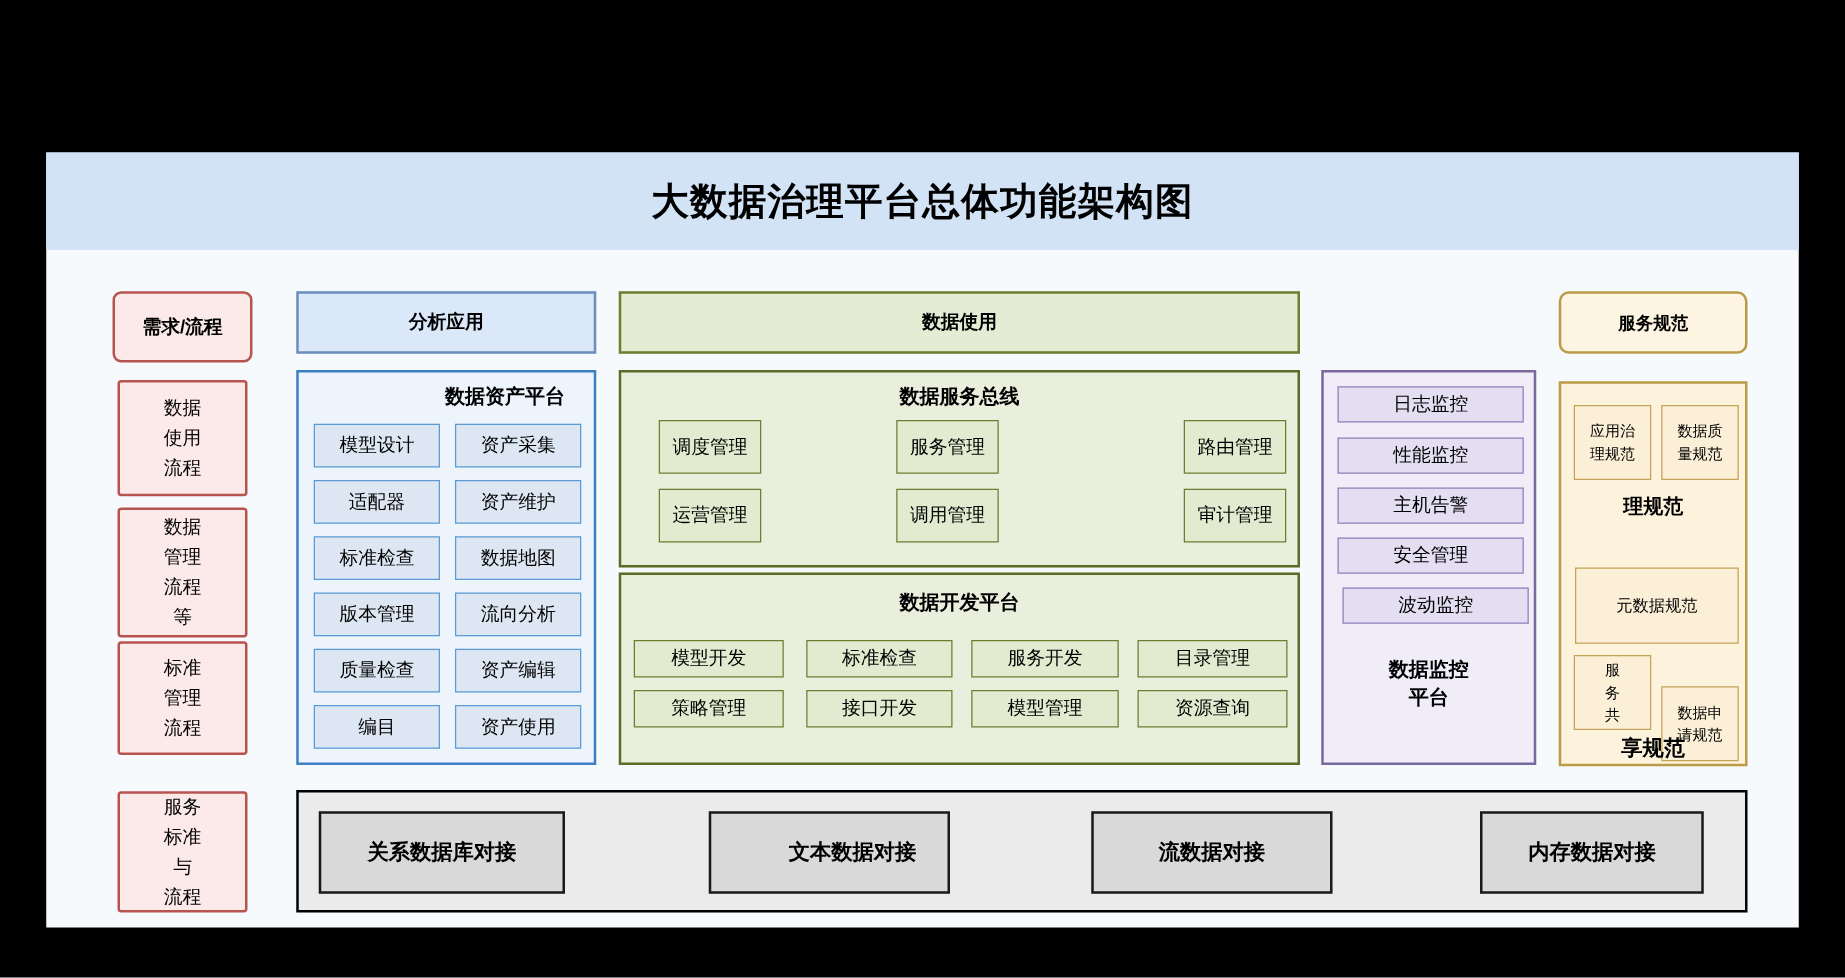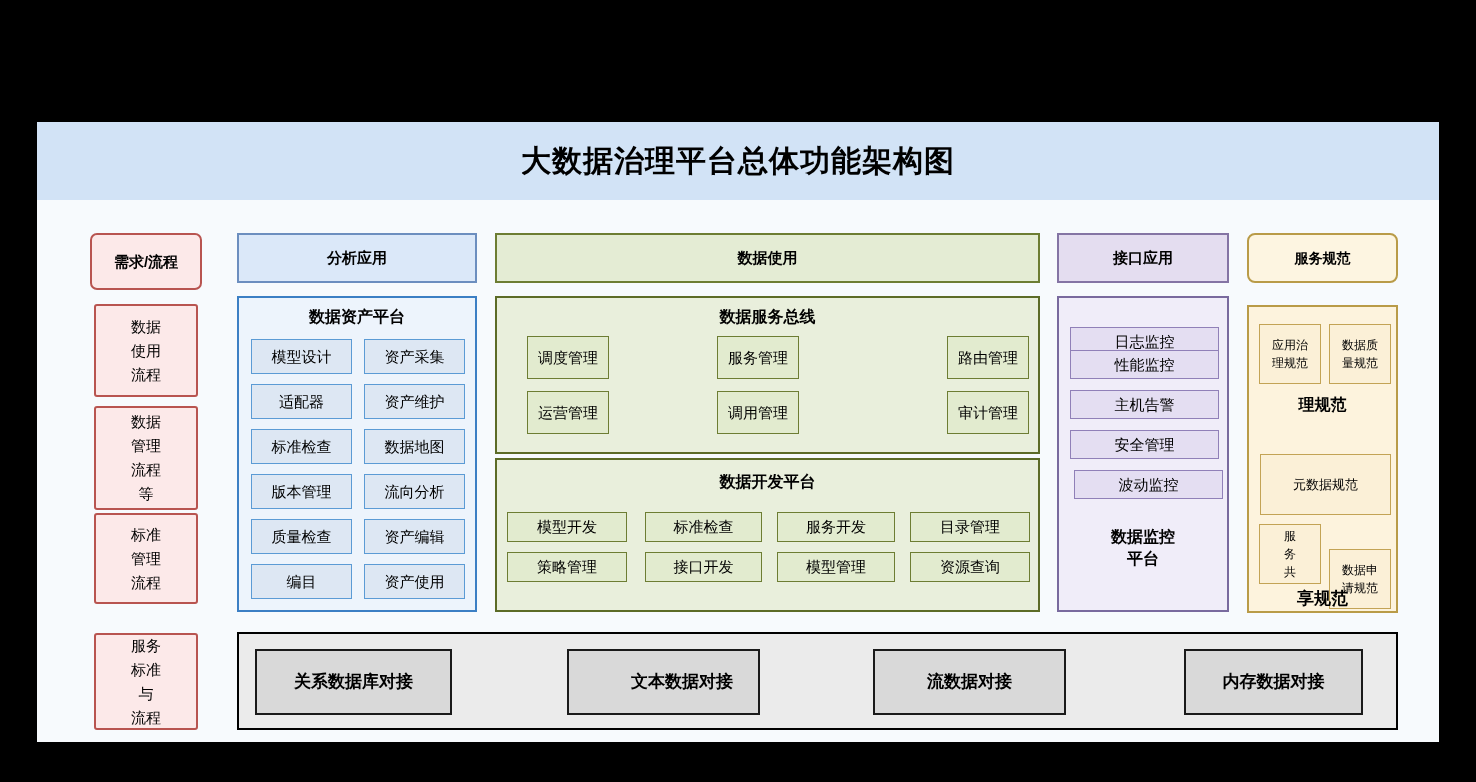--- a/index.html
+++ b/index.html
@@ -68,21 +68,21 @@
   <div class="box pink tall" style="left:57px;top:391px;width:104px;height:91px;">标准
 管理
 流程</div>
   <div class="box pink tall" style="left:57px;top:511px;width:104px;height:97px;">服务
 标准
 与
 流程</div>
 
   <div class="box blue-hdr" style="left:200px;top:111px;width:240px;height:50px;">分析应用</div>
   <div class="container blue-cont" style="left:200px;top:174px;width:240px;height:316px;">
-    <div class="ctitle" style="top:9px;">数据资产平台</div>
+    <div class="ctitle" style="top:9px;padding-left:47px;">数据资产平台</div>
     <div class="box blue-item" style="left:12px;top:41px;width:101px;height:35px;">模型设计</div>
     <div class="box blue-item" style="left:125px;top:41px;width:101px;height:35px;">资产采集</div>
     <div class="box blue-item" style="left:12px;top:86px;width:101px;height:35px;">适配器</div>
     <div class="box blue-item" style="left:125px;top:86px;width:101px;height:35px;">资产维护</div>
     <div class="box blue-item" style="left:12px;top:131px;width:101px;height:35px;">标准检查</div>
     <div class="box blue-item" style="left:125px;top:131px;width:101px;height:35px;">数据地图</div>
     <div class="box blue-item" style="left:12px;top:176px;width:101px;height:35px;">版本管理</div>
     <div class="box blue-item" style="left:125px;top:176px;width:101px;height:35px;">流向分析</div>
     <div class="box blue-item" style="left:12px;top:221px;width:101px;height:35px;">质量检查</div>
     <div class="box blue-item" style="left:125px;top:221px;width:101px;height:35px;">资产编辑</div>
@@ -105,23 +105,22 @@
     <div class="box green-item" style="left:10px;top:52px;width:120px;height:30px;">模型开发</div>
     <div class="box green-item" style="left:148px;top:52px;width:117px;height:30px;">标准检查</div>
     <div class="box green-item" style="left:280px;top:52px;width:118px;height:30px;">服务开发</div>
     <div class="box green-item" style="left:413px;top:52px;width:120px;height:30px;">目录管理</div>
     <div class="box green-item" style="left:10px;top:92px;width:120px;height:30px;">策略管理</div>
     <div class="box green-item" style="left:148px;top:92px;width:117px;height:30px;">接口开发</div>
     <div class="box green-item" style="left:280px;top:92px;width:118px;height:30px;">模型管理</div>
     <div class="box green-item" style="left:413px;top:92px;width:120px;height:30px;">资源查询</div>
   </div>
 
-  <div class="box purple-hdr" style="left:1020px;top:111px;width:172px;height:50px;">接口应用</div>
   <div class="container purple-cont" style="left:1020px;top:174px;width:172px;height:316px;">
-    <div class="box purple-item" style="left:11px;top:11px;width:149px;height:29px;margin-top:18px;">日志监控</div>
+    <div class="box purple-item" style="left:11px;top:11px;width:149px;height:29px;">日志监控</div>
     <div class="box purple-item" style="left:11px;top:52px;width:149px;height:29px;">性能监控</div>
     <div class="box purple-item" style="left:11px;top:92px;width:149px;height:29px;">主机告警</div>
     <div class="box purple-item" style="left:11px;top:132px;width:149px;height:29px;">安全管理</div>
     <div class="box purple-item" style="left:15px;top:172px;width:149px;height:29px;">波动监控</div>
     <div class="purple-label" style="top:228px;">数据监控
 平台</div>
   </div>
 
   <div class="box orange-hdr" style="left:1210px;top:111px;width:151px;height:50px;">服务规范</div>
   <div class="container orange-cont" style="left:1210px;top:183px;width:151px;height:308px;">

